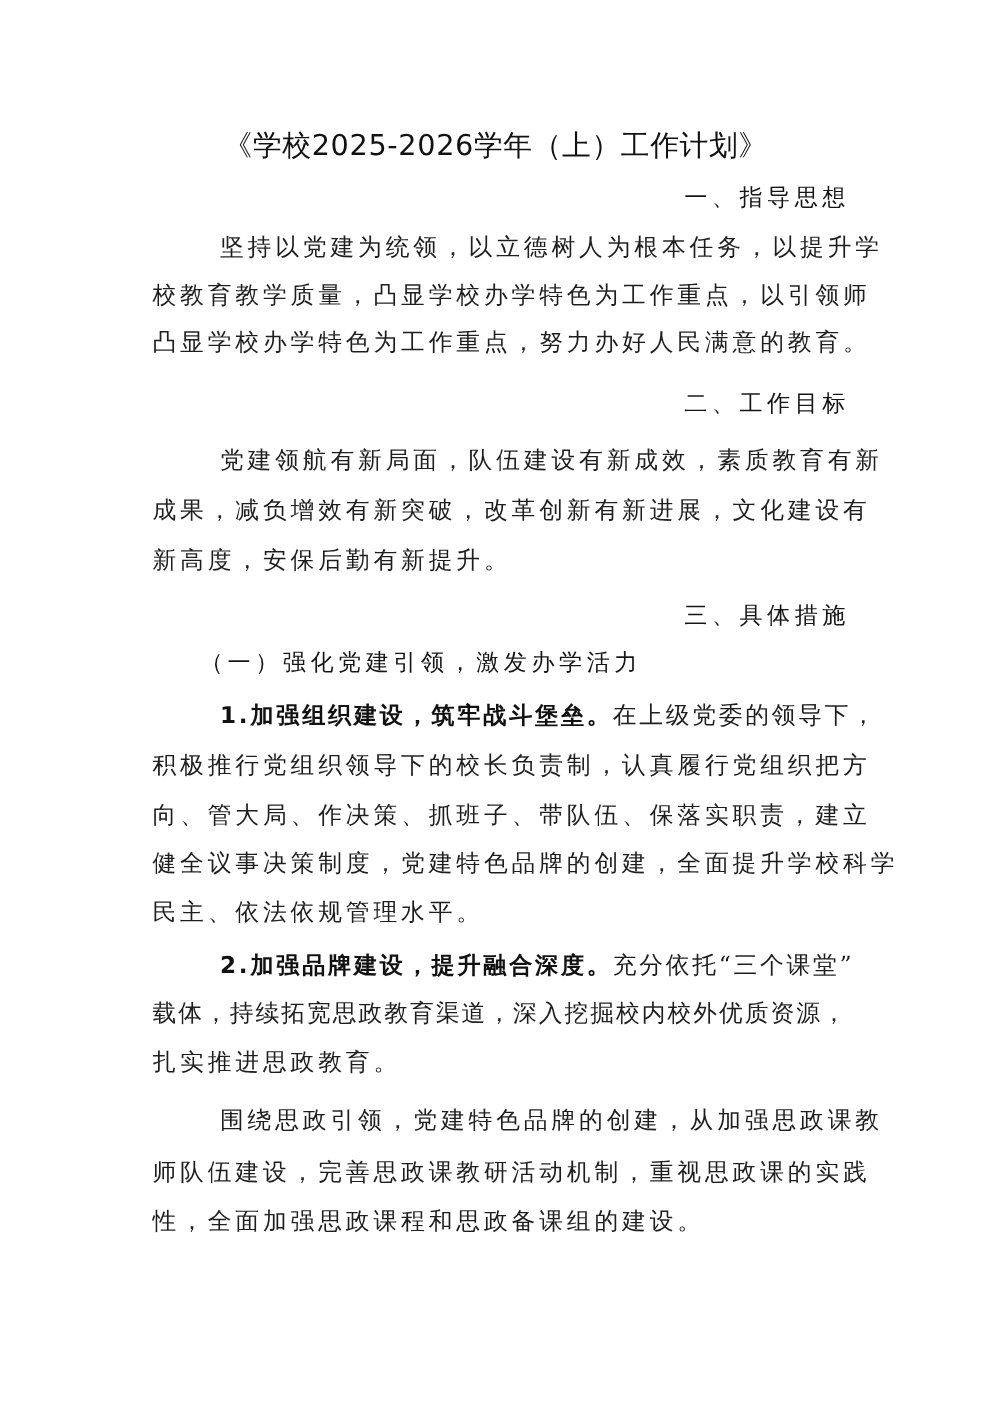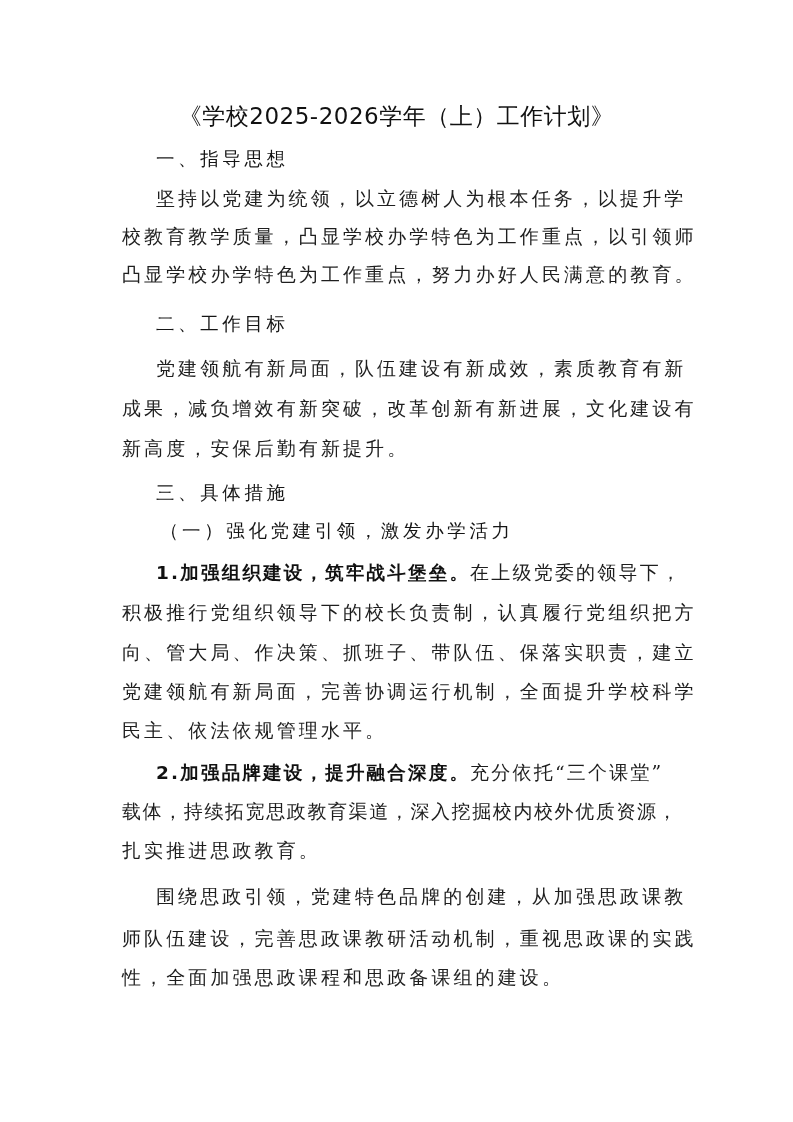--- a/index.html
+++ b/index.html
@@ -38,21 +38,21 @@
   .line {
     position: absolute;
     left: 122px;
     width: 552px;
     font-size: 19px;
     line-height: 24px;
     letter-spacing: 3.1px;
     white-space: nowrap;
     color: #1e1e1e;
   }
-  .indent { left: 156px; width: 504px; }
+  .indent { left: 176px; width: 504px; text-align: right; }
   .sub { left: 160px; width: 514px; }
   .heading {
     font-family: "DejaVu Sans", "Liberation Sans", sans-serif;
     font-size: 18.5px;
     letter-spacing: 3.6px;
     color: #151515;
   }
   .bold { font-weight: bold; color: #111; letter-spacing: 2.2px; }
   .normal { font-weight: normal; letter-spacing: 2.2px; }
   .tight { letter-spacing: 1.6px; }
@@ -75,21 +75,21 @@
   <div class="line" style="top:436px;">新高度，安保后勤有新提升。</div>
 
   <div class="line indent heading" style="top:481px;">三、具体措施</div>
   <div class="line sub heading" style="top:519px;">（一）强化党建引领，激发办学活力</div>
 
   <div class="line indent" style="top:560px;">
     <span class="bold heading">1.加强组织建设，筑牢战斗堡垒。</span><span class="normal">在上级党委的领导下，</span>
   </div>
   <div class="line" style="top:600px;">积极推行党组织领导下的校长负责制，认真履行党组织把方</div>
   <div class="line" style="top:640px;">向、管大局、作决策、抓班子、带队伍、保落实职责，建立</div>
-  <div class="line" style="top:679px;">党建领航有新局面，完善协调运行机制，全面提升学校科学</div>
+  <div class="line" style="top:679px;">健全议事决策制度，党建特色品牌的创建，全面提升学校科学</div>
   <div class="line" style="top:718px;">民主、依法依规管理水平。</div>
 
   <div class="line indent" style="top:760px;">
     <span class="bold heading">2.加强品牌建设，提升融合深度。</span><span class="normal">充分依托“三个课堂”</span>
   </div>
   <div class="line tight" style="top:799px;">载体，持续拓宽思政教育渠道，深入挖掘校内校外优质资源，</div>
   <div class="line" style="top:838px;">扎实推进思政教育。</div>
 
   <div class="line indent" style="top:884px;">围绕思政引领，党建特色品牌的创建，从加强思政课教</div>
   <div class="line" style="top:965px;">性，全面加强思政课程和思政备课组的建设。</div>

